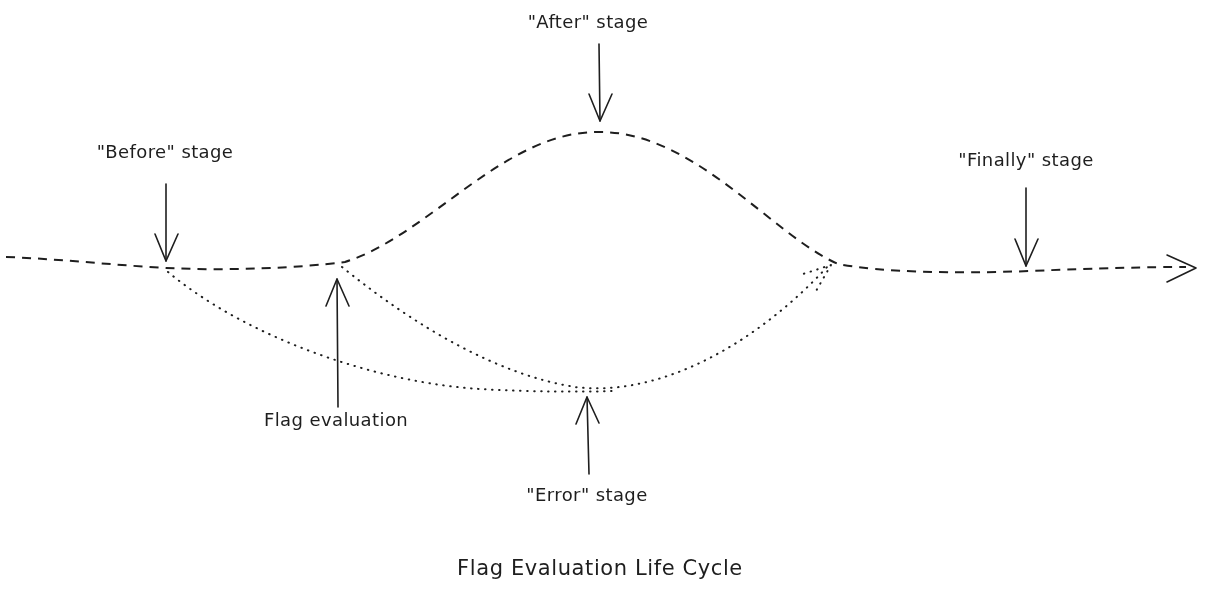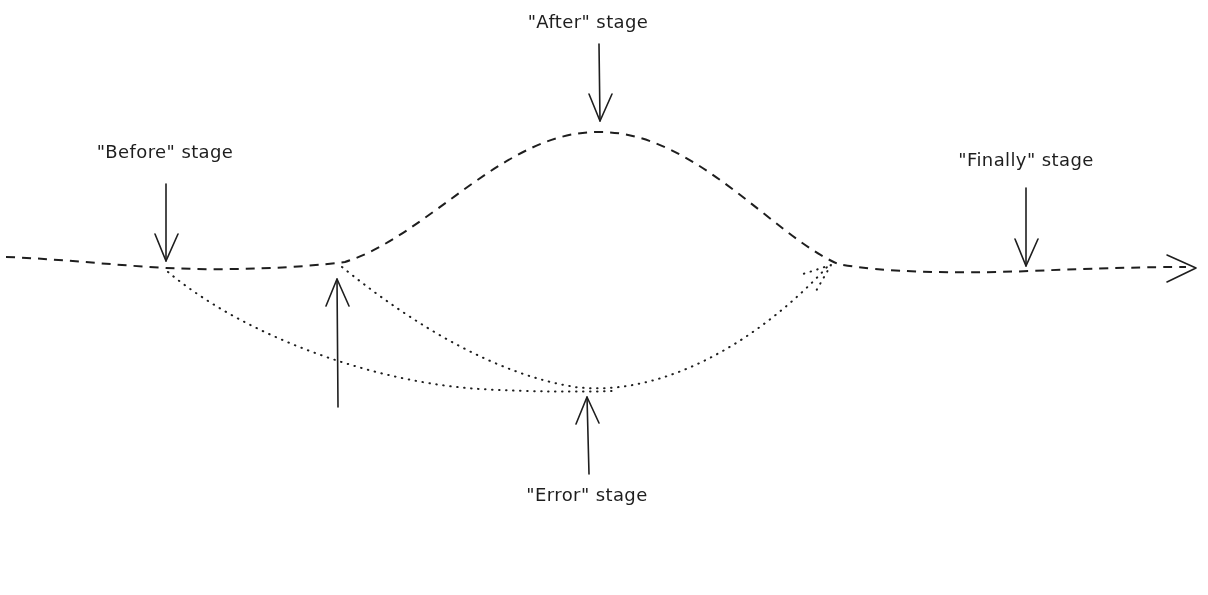--- a/index.html
+++ b/index.html
@@ -82,17 +82,19 @@
       <path class="solid" d="M 576 424 L 587 397 L 599 423"></path>
     </g>
   </svg>
 
   <div class="lbl" style="left:588px; top:11px;">"After" stage</div>
 
   <div class="lbl" style="left:165px; top:141px;">"Before" stage</div>
 
   <div class="lbl" style="left:1026px; top:149px;">"Finally" stage</div>
 
+  <div class="lbl" style="left:336px; top:409px;">Flag evaluation</div>
 
   <div class="lbl" style="left:587px; top:484px;">"Error" stage</div>
 
+  <div class="lbl title-lbl" style="left:600px; top:556px;">Flag Evaluation Life Cycle</div>
 
 </div>
 
 </body></html>

